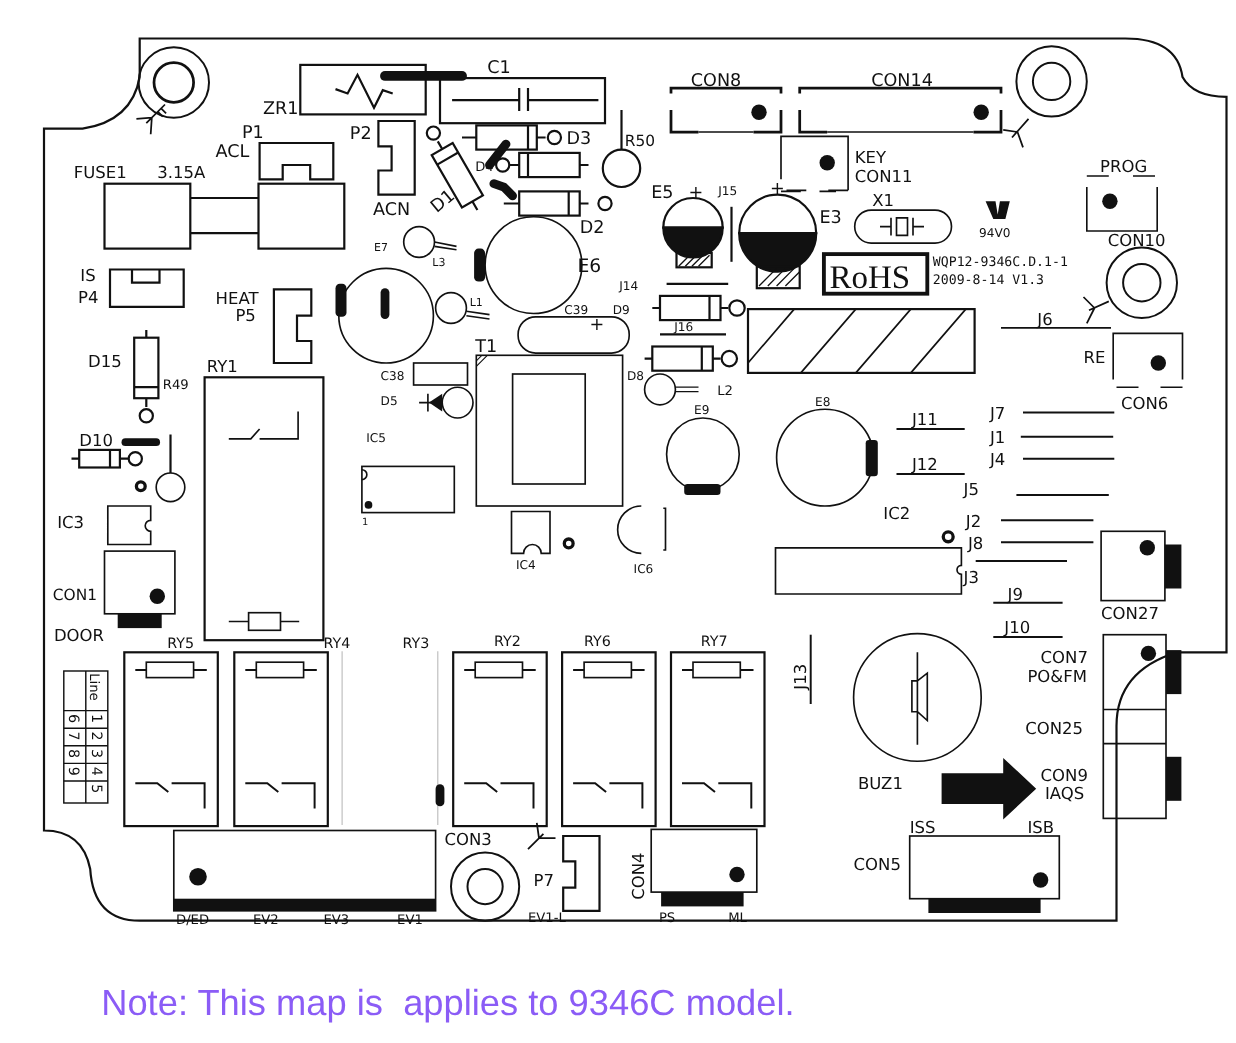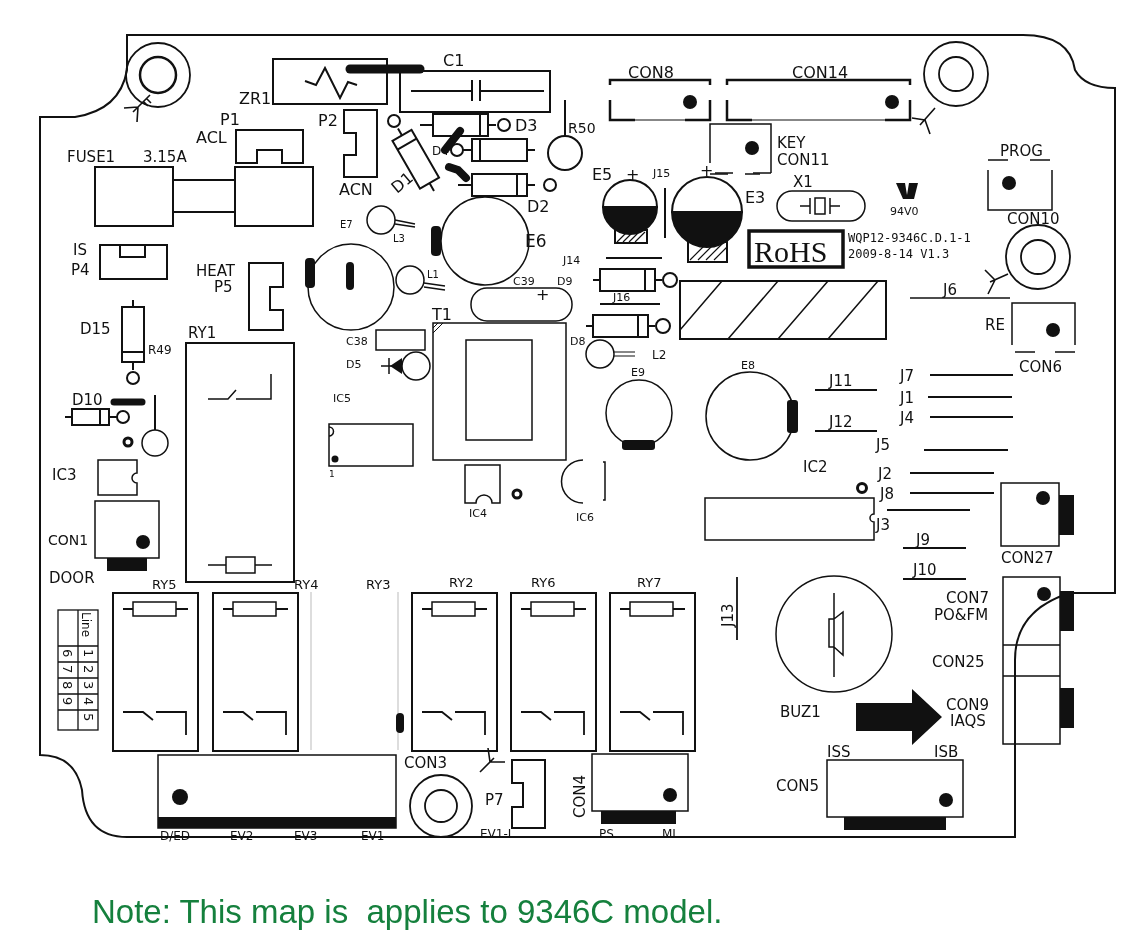--- a/index.html
+++ b/index.html
@@ -1,19 +1,19 @@
 <!DOCTYPE html>
 <html><head>
 <meta charset="utf-8">
 <style>
   html,body{margin:0;padding:0;background:#fff;}
   body{width:1124px;height:948px;position:relative;overflow:hidden;font-family:"DejaVu Sans",sans-serif;}
   svg#pcb{position:absolute;left:0;top:0;}
   .lbl{font-family:"DejaVu Sans",sans-serif;fill:#111;}
-  .note{position:absolute;left:92px;top:893px;font-family:"Liberation Sans",sans-serif;font-size:33px;color:#15803d;white-space:pre;}
+  .note{position:absolute;left:92px;top:893px;font-family:"Liberation Sans",sans-serif;font-size:33px;color:#8b5cf6;white-space:pre;}
 </style>
 </head>
 <body>
 
 <svg id="pcb" width="1124" height="948" viewBox="0 0 1124 948">
   <g fill="none" stroke="#111" stroke-width="2">
 
     <path d="M127,35 L298,35 L298,35 L1023,35 Q1070,35 1075,70 Q1085,88 1115,88 L1115,593 L1070,593 Q1015,610 1015,660 L1015,837 L127,837 Q85,837 82,790 Q75,755 40,755 L40,117 L75,117 Q120,110 127,70 Z"></path>
   </g>
 

